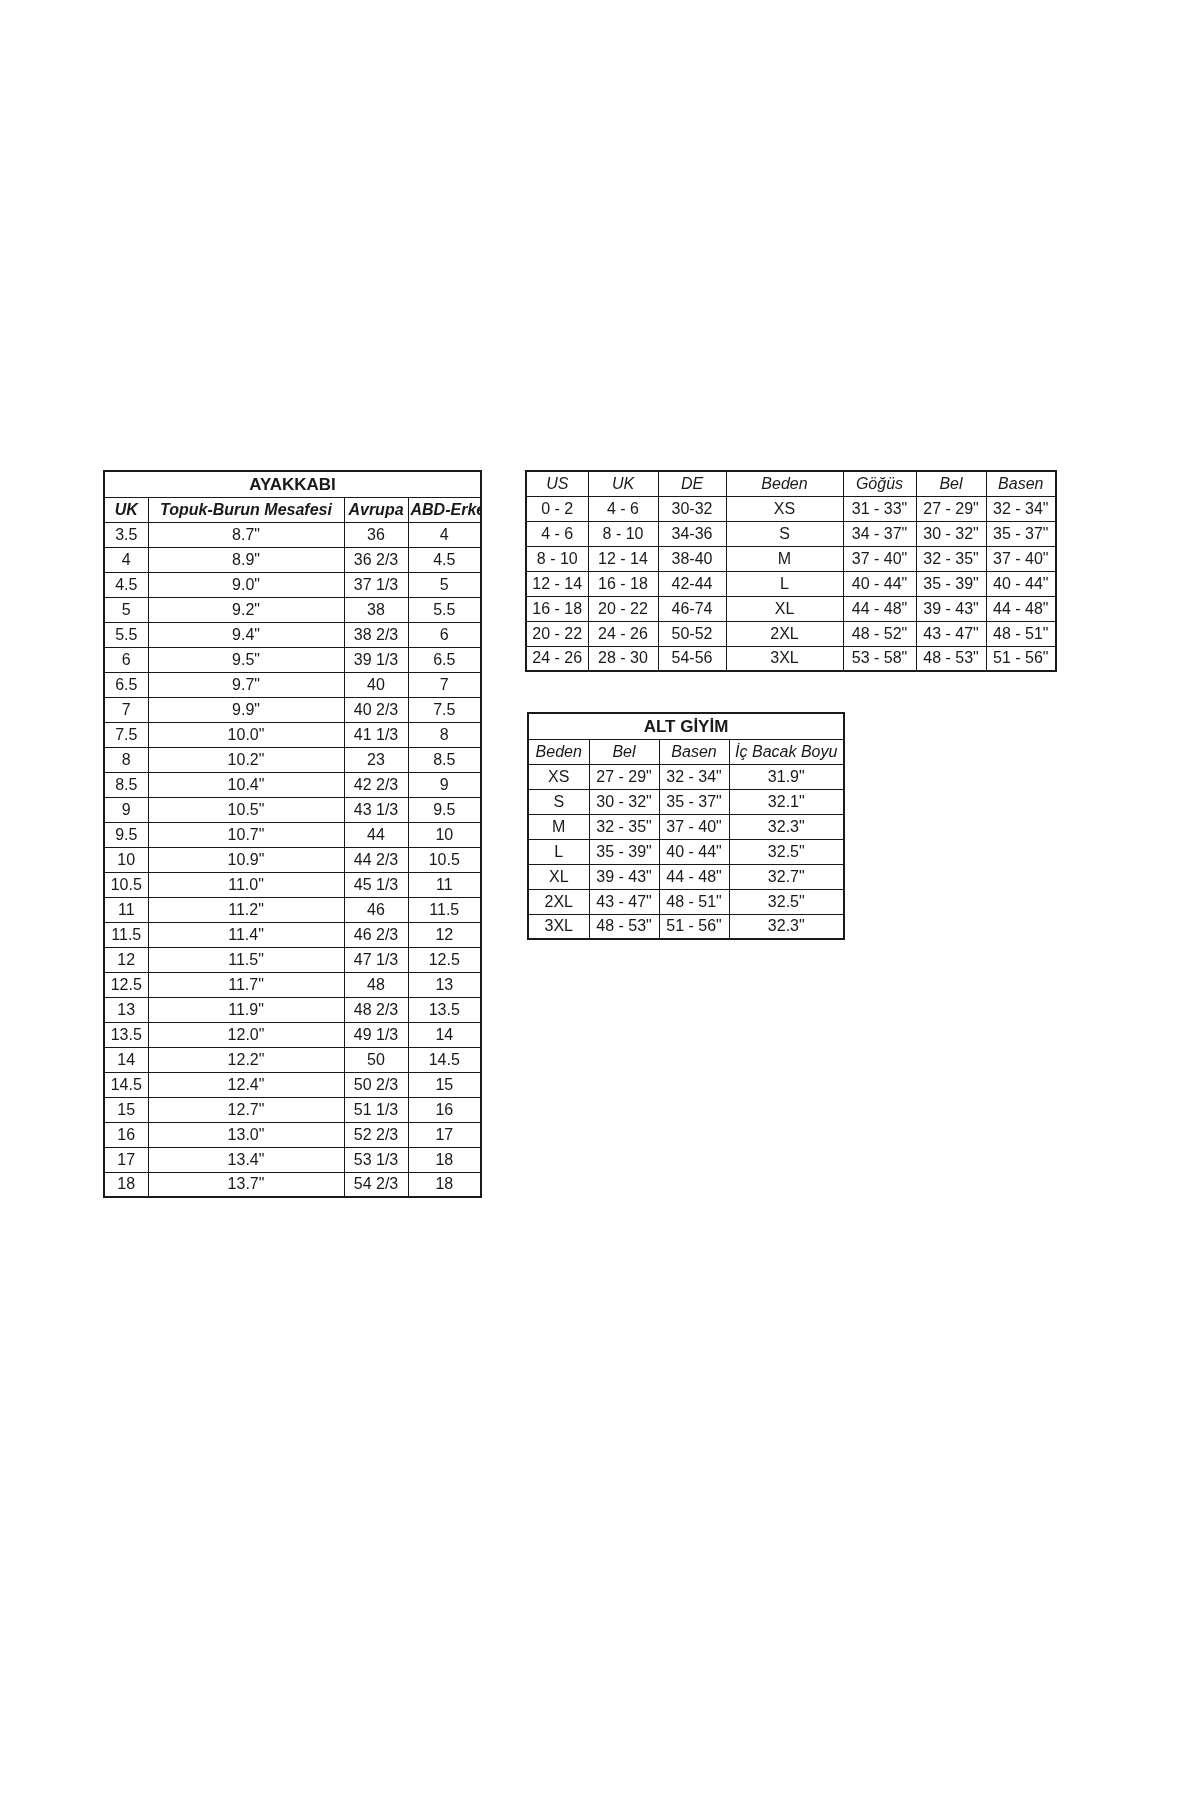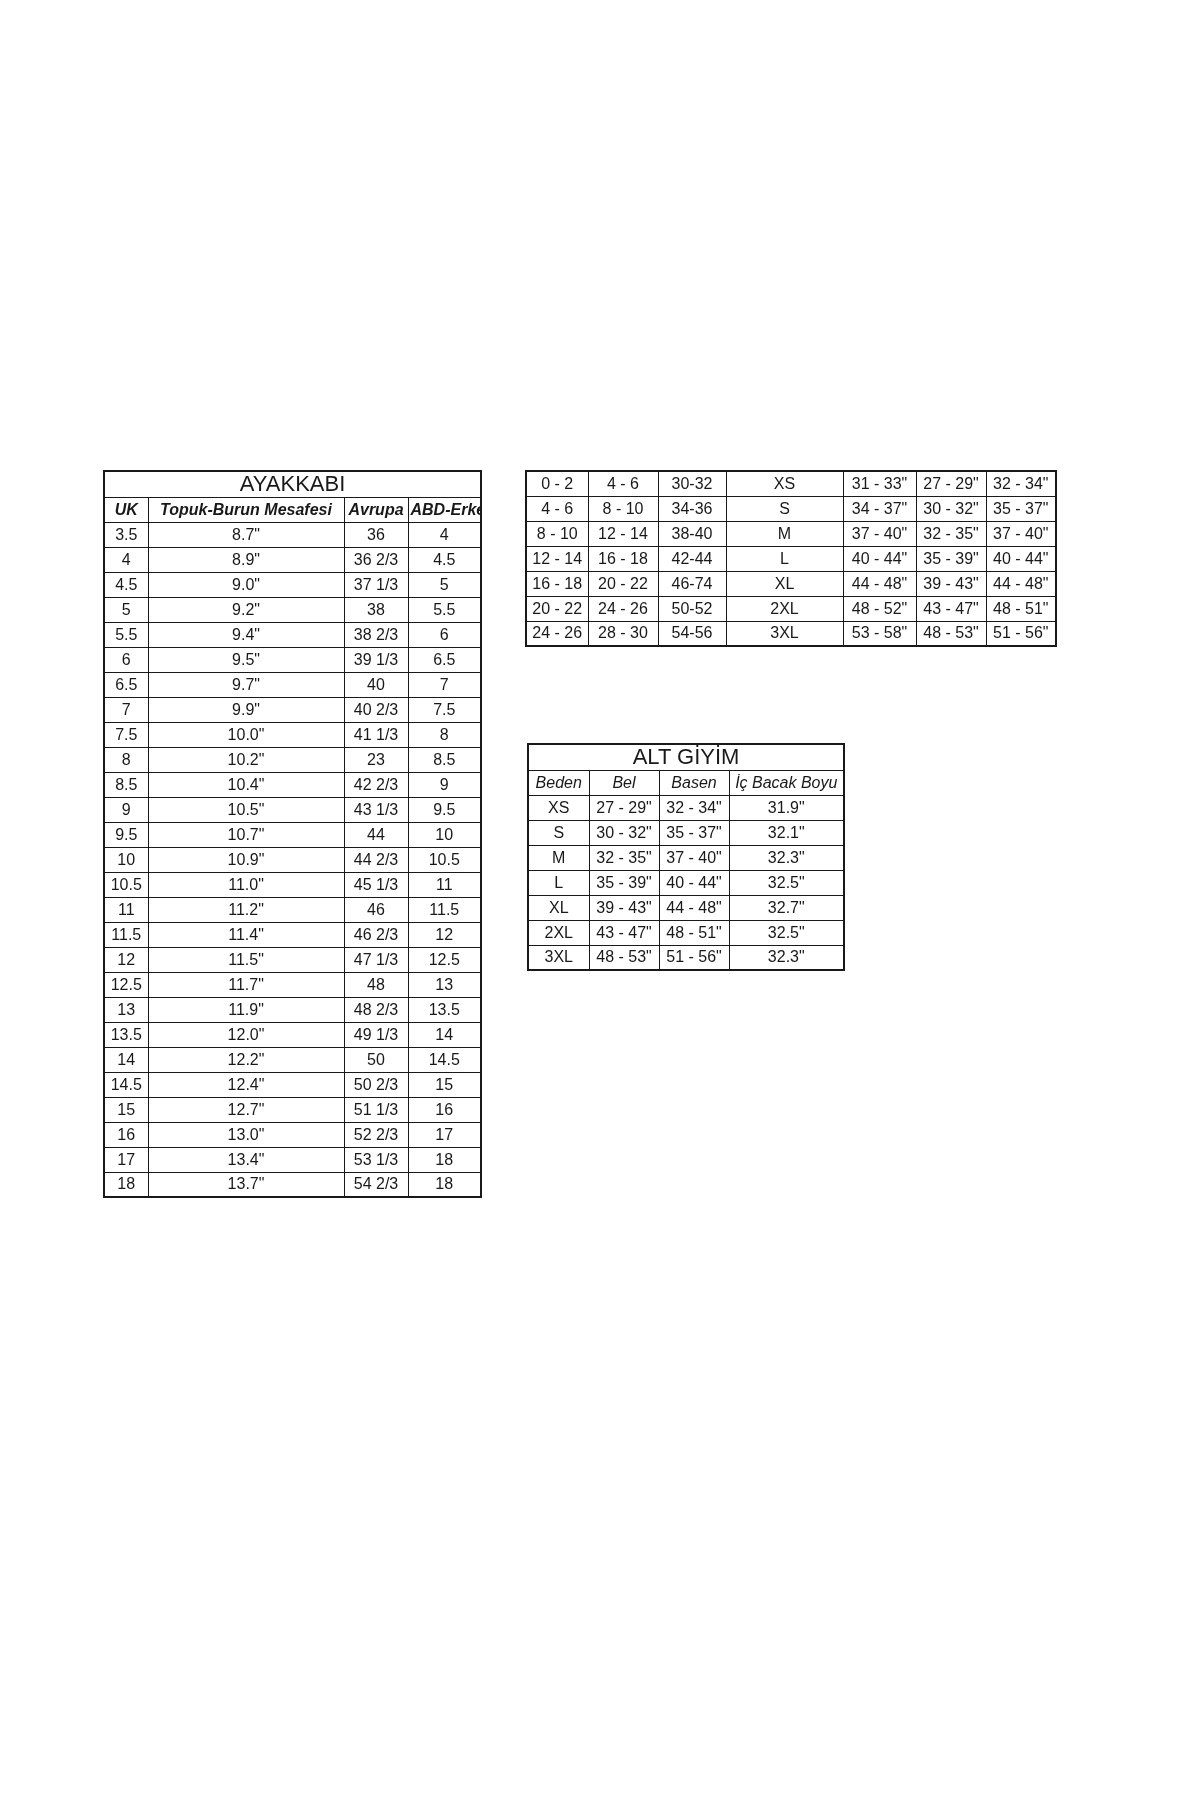--- a/index.html
+++ b/index.html
@@ -25,30 +25,30 @@
     text-align: center;
     vertical-align: middle;
     font-weight: normal;
     font-size: 16px;
     line-height: 1;
     padding: 0 2px;
     white-space: nowrap;
     overflow: hidden;
   }
   table.size-table th.ttl {
-    font-weight: normal;
-    font-size: 22px;
+    font-weight: bold;
+    font-size: 17px;
     height: 26px;
   }
   table.size-table th.hdr { font-size: 16px; font-style: italic; }
   table.size-table th.hdr.b { font-weight: bold; }
 
   #shoes-table   { left: 103px; top: 470px; width: 377px; }
   #tops-table    { left: 525px; top: 470px; width: 530px; }
-  #bottoms-table { left: 527px; top: 743px; width: 316px; }
+  #bottoms-table { left: 527px; top: 712px; width: 316px; }
 </style>
 </head>
 <body>
 
 <table id="shoes-table" class="size-table">
   <colgroup>
     <col style="width:44px">
       <col style="width:196px">
     <col style="width:64px">
       <col style="width:73px">
@@ -233,20 +233,29 @@
     <col style="width:62px">
       <col style="width:70px">
       <col style="width:68px">
     <col style="width:117px">
       <col style="width:73px">
       <col style="width:70px">
     <col style="width:70px">
   </colgroup>
 <tbody>
       <tr>
+        <th class="hdr">US</th>
+        <th class="hdr">UK</th>
+        <th class="hdr">DE</th>
+        <th class="hdr">Beden</th>
+        <th class="hdr">Göğüs</th>
+        <th class="hdr">Bel</th>
+        <th class="hdr">Basen</th>
+      </tr>
+      <tr>
         <td>0 - 2</td>
         <td>4 - 6</td>
         <td>30-32</td>
         <td>XS</td>
         <td>31 - 33"</td>
         <td>27 - 29"</td>
         <td>32 - 34"</td>
       </tr>
       <tr>
         <td>4 - 6</td>

